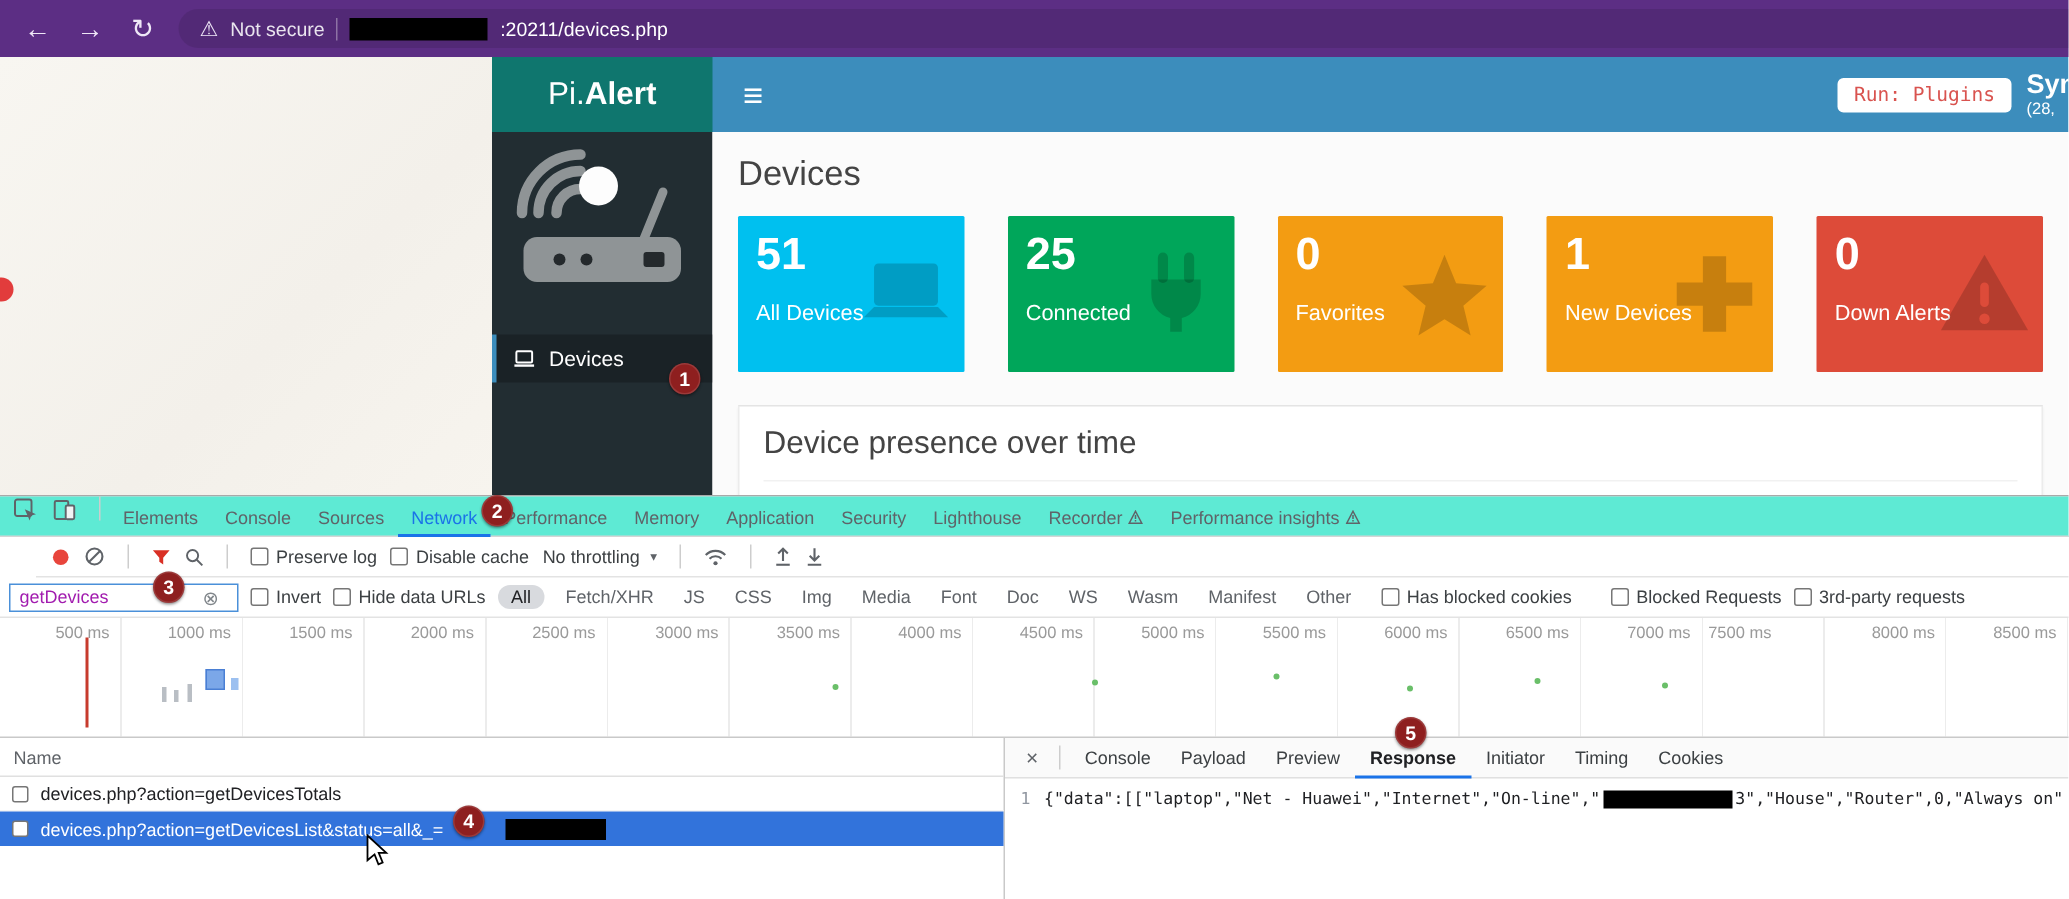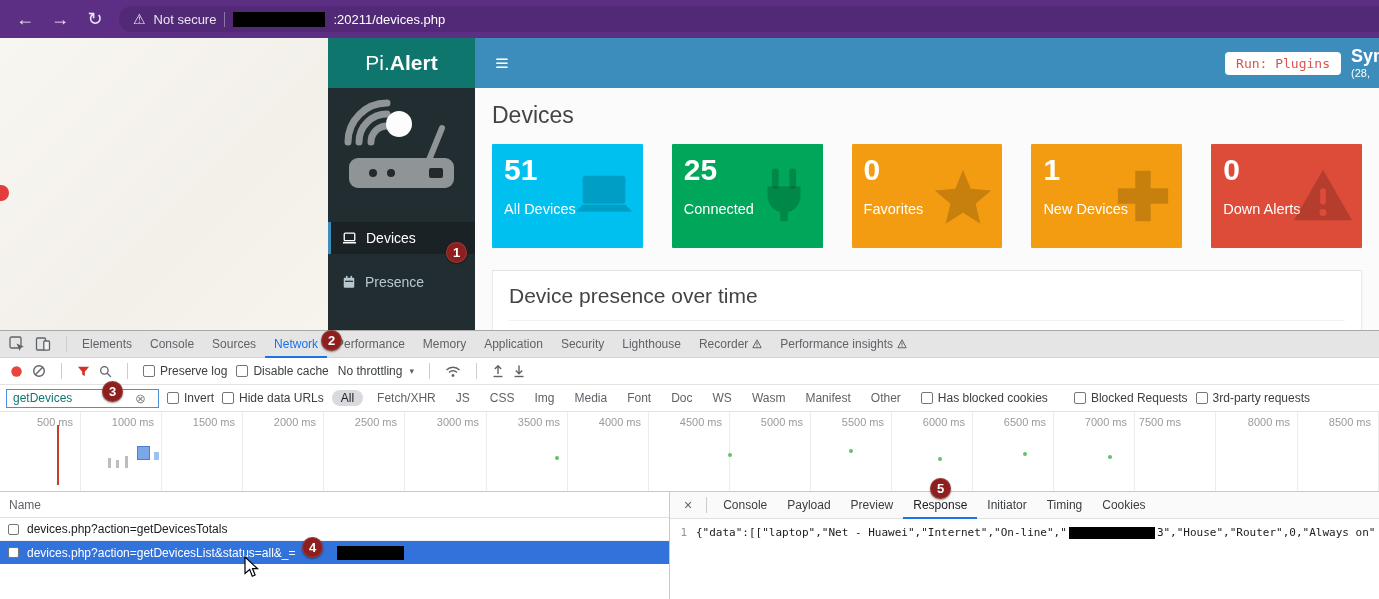--- a/index.html
+++ b/index.html
@@ -58,40 +58,40 @@
     box-shadow:0 1px 2px rgba(0,0,0,0.06); height:120px; padding:13px 16px 0; }
   .chart-title { font-size:21px; color:#444;margin-top:16px; }
   .chart-head { border-bottom:1px solid #f1f1f1; padding-bottom:12px; }
   .legend { display:flex; justify-content:center; gap:26px; margin-top:9px; align-items:center; }
   .legend-item { display:flex; align-items:center; gap:7px; font-size:12px; color:#777; }
   .swatch { width:36px; height:12px; border-radius:2px; display:inline-block; }
 
   
   .devtools { position:absolute; top:330px; left:0; width:1379px; height:269px; background:#fff;
     border-top:1px solid #a9a9a9; font-size:12px; color:#3c4043; }
-  .dt-tabs { height:27px; background:#e5e5e5; border-bottom:1px solid #d5d5d5;
-    display:flex; align-items:center; padding-left:8px; }
+  .dt-tabs { height:27px; background:#5eead4; border-bottom:1px solid #d5d5d5;
+    display:flex; padding-left:8px; }
   .dt-ic { width:18px; height:18px; margin-right:8px; display:flex; align-items:center; justify-content:center; }
   .vsep { width:1px; height:16px; background:#cdcdcd; margin:0 6px; flex:none; }
   .dt-tab { padding:0 9px; height:27px; display:flex; align-items:center; gap:4px; color:#5f6368; white-space:nowrap; }
   .dt-tab.sel { color:#1a73e8; box-shadow:inset 0 -2px 0 #1a73e8; }
 
   .dt-toolbar { height:27px; border-bottom:1px solid #e3e3e3; display:flex; align-items:center;
-    padding-left:10px; gap:9px; }
+    padding-left:10px; gap:9px;margin-left:24px; }
   .tb-label { color:#3c4043; }
   .cb { width:12px; height:12px; border:1px solid #767676; border-radius:2px; background:#fff; flex:none; }
   .cb-group { display:flex; align-items:center; gap:5px; }
   .caret { font-size:9px; color:#5f6368; margin-left:2px; }
 
   .dt-filter { height:27px; border-bottom:1px solid #e3e3e3; display:flex; align-items:center;
     padding-left:6px; gap:8px; }
   .filter-box { width:153px; height:19px; border:1px solid #4a90d9; background:#fff;
     display:flex; align-items:center; padding:0 4px 0 6px; gap:4px; }
   .filter-box input { border:none; outline:none; width:118px; font-size:12px;
-    font-family:"Liberation Sans",sans-serif; color:#0f766e; background:transparent; }
+    font-family:"Liberation Sans",sans-serif; color:#a21caf; background:transparent; }
   .clear-x { color:#80868b; font-size:13px; }
   .ftype { color:#5f6368; padding:1px 6px; white-space:nowrap; }
   .ftype.pill { background:#d8dade; color:#202124; border-radius:9px; padding:1px 9px; }
 
   .dt-waterfall { height:80px; border-bottom:1px solid #c9c9c9; position:relative; background:#fff;
     background-image:repeating-linear-gradient(to right, transparent 0px, transparent 80.1px, #ececec 80.1px, #ececec 81.1px); overflow:hidden; }
   .tl-label { position:absolute; top:4px; width:76px; text-align:right; font-size:11px; color:#9a9a9a; }
   .wf-mark { position:absolute; }
 
   .dt-bottom { height:108px; display:flex; }
@@ -102,21 +102,21 @@
     color:#202124; border-bottom:1px solid #f3f3f3; white-space:nowrap; }
   .req-row .cb { width:11px; height:11px; }
   .req-row.sel { background:#3273db; color:#fff; border-bottom:none; }
   .row-redact { width:67px; height:14px; margin-left:33px; }
 
   .resp-panel { flex:1; display:flex; flex-direction:column; overflow:hidden; }
   .resp-tabs { height:27px; border-bottom:1px solid #e0e0e0; background:#fafafa;
     display:flex; align-items:center; padding-left:6px; }
   .resp-close { padding:0 8px; color:#5f6368; font-size:14px; }
   .resp-tab { padding:0 10px; height:27px; display:flex; align-items:center; color:#3c4043; white-space:nowrap; }
-  .resp-tab.sel { box-shadow:inset 0 -2px 0 #1a73e8; color:#202124; font-weight:normal; }
+  .resp-tab.sel { box-shadow:inset 0 -2px 0 #1a73e8; color:#202124; font-weight:bold; }
   .resp-body { flex:1; display:flex; padding-top:7px; font-family:"DejaVu Sans Mono",monospace;
     font-size:11px; overflow:hidden; }
   .gutter { width:26px; text-align:right; color:#9096a0; padding-right:9px; flex:none; }
   .code { white-space:nowrap; color:#202124; }
   .code-redact { width:86px; height:12px; vertical-align:middle; margin:0 2px; }
 
   
   .badge-annot { position:absolute; width:21px; height:21px; border-radius:50%; background:#8e1f1f;
     color:#fff; font-weight:bold; font-size:13px; display:flex; align-items:center; justify-content:center;
     z-index:100; box-shadow:0 1px 2px rgba(0,0,0,0.45), inset 0 0 0 1px rgba(255,255,255,0.12); }
@@ -174,29 +174,20 @@
             <circle cx="50" cy="75" r="4" fill="#24292c"></circle>
             <rect x="88" y="70" width="14" height="10" rx="2" fill="#24292c"></rect>
           </svg>
         </div>
         <div class="side-item active">
           <svg width="15" height="14" viewBox="0 0 16 16">
               <rect x="2" y="2.5" width="12" height="8.5" rx="1" fill="none" stroke="currentColor" stroke-width="1.5"></rect>
               <rect x="0.5" y="12.5" width="15" height="1.8" fill="currentColor"></rect>
             </svg>
           <span>Devices</span>
-        </div>
-        <div class="side-item">
-          <svg width="14" height="14" viewBox="0 0 16 16">
-              <rect x="2" y="3" width="12" height="11.5" rx="1.2" fill="currentColor"></rect>
-              <rect x="4.5" y="0.8" width="1.8" height="3.5" rx="0.8" fill="currentColor"></rect>
-              <rect x="9.7" y="0.8" width="1.8" height="3.5" rx="0.8" fill="currentColor"></rect>
-              <rect x="3.5" y="6.5" width="9" height="1.4" fill="#222d32"></rect>
-            </svg>
-          <span>Presence</span>
         </div>
       </div>
 
       <div class="main">
         <h1 class="page-title">Devices</h1>
         <div class="cards">
           <div class="card" style="background:#00c0ef">
             <div class="card-num">51</div>
             <div class="card-label">All Devices</div>
             <div class="card-icon"><svg viewBox="0 0 64 64">

